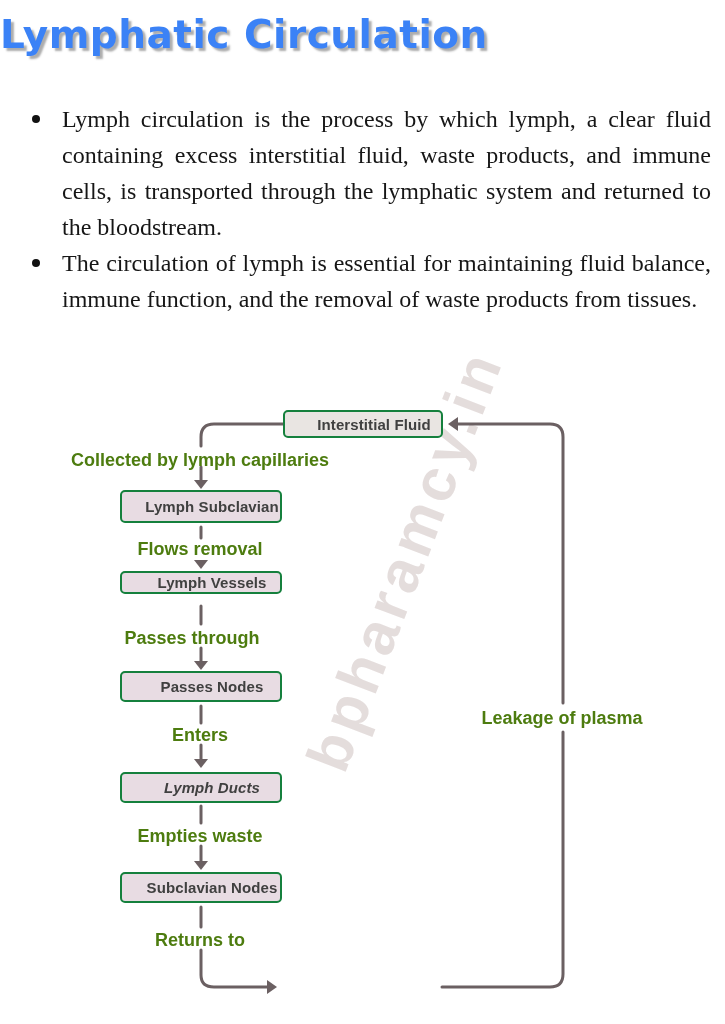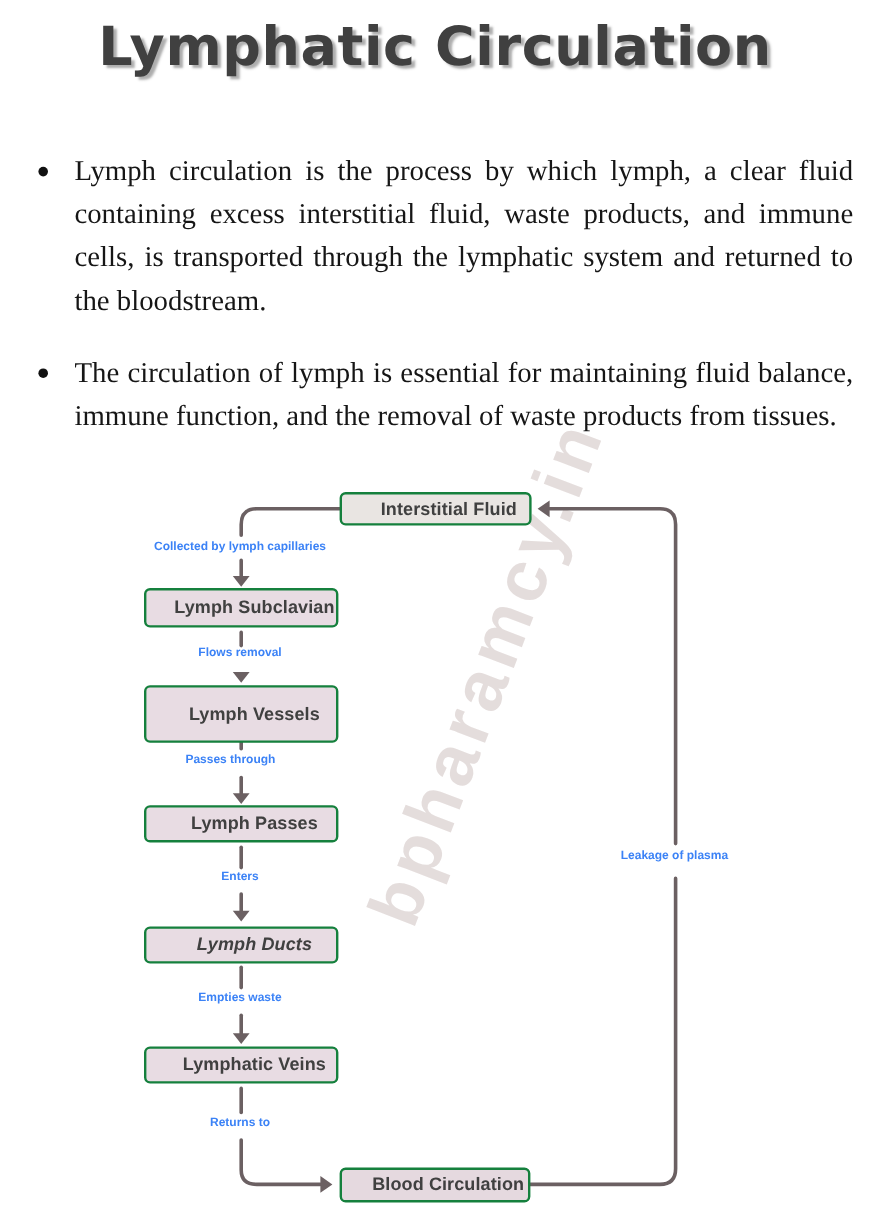--- a/index.html
+++ b/index.html
@@ -6,40 +6,38 @@
   .page{
     position:relative;
     width:725px;height:1024px;
     background:#ffffff;
     overflow:hidden;
     font-family:"Liberation Sans",sans-serif;
   }
   
   .title{
     position:absolute;top:12px;left:0;width:725px;
-    text-align:center;
     font-family:"DejaVu Sans",sans-serif;
-    font-weight:800;font-size:45px;letter-spacing:0.5px;
-    color:#404040;
+    font-weight:800;font-size:39px;letter-spacing:0.5px;
+    color:#3b82f6;
     text-shadow:3px 3px 2px rgba(40,40,40,0.38);
     z-index:3;
   }
   
   .content{
     position:absolute;top:101px;left:30px;width:681px;
     z-index:2;
   }
   .bullet{
     position:relative;
     padding-left:32px;
     font-family:"Liberation Serif","DejaVu Serif",serif;
     font-size:24px;line-height:36px;
     color:#161616;
     text-align:justify;
-    margin-top:24px;
   }
   .bullet::before{
     content:"";
     position:absolute;left:2px;top:14px;
     width:8px;height:8px;border-radius:50%;
     background:#111;
   }
   
   .watermark{
     position:absolute;left:405px;top:560px;
@@ -63,27 +61,27 @@
     letter-spacing:0.1px;
     z-index:3;
     padding-left:22px;
   }
   .node.fill-gray{background:#e9e5e2;}
   .node.fill-pink{background:#e8dce3;}
   .node.fill-mauve{background:#e5d9df;}
   .edge-label{
     position:absolute;
     transform:translateX(-50%);
-    font-weight:700;font-size:10px;color:#3b82f6;
+    font-weight:700;font-size:18px;color:#4d7c0f;
     white-space:nowrap;
     z-index:3;
   }
   #n-interstitial{left:283px;top:410px;width:160px;height:28px;}
   #n-capillaries {left:120px;top:490px;width:162px;height:33px;}
-  #n-vessels     {left:120px;top:571px;width:162px;height:48px;}
+  #n-vessels     {left:120px;top:571px;width:162px;height:23px;}
   #n-nodes       {left:120px;top:671px;width:162px;height:31px;}
   #n-ducts       {left:120px;top:772px;width:162px;height:31px;font-style:italic;}
   #n-subclavian  {left:120px;top:872px;width:162px;height:31px;}
   #n-blood       {left:283px;top:973px;width:159px;height:29px;}
   #e-collected{left:200px;top:450px;}
   #e-flows    {left:200px;top:539px;}
   #e-passes   {left:192px;top:628px;}
   #e-enters   {left:200px;top:725px;}
   #e-empties  {left:200px;top:826px;}
   #e-returns  {left:200px;top:930px;}
@@ -135,24 +133,23 @@
       <polygon points="194,354 208,354 201,363"></polygon>
       <polygon points="194,456 208,456 201,465"></polygon>
       <polygon points="267,575 267,589 277,582"></polygon>
       <polygon points="458,12 458,26 448,19"></polygon>
     </g>
   </svg>
 
   <div class="node fill-gray" id="n-interstitial">Interstitial Fluid</div>
   <div class="node fill-pink" id="n-capillaries">Lymph Subclavian</div>
   <div class="node fill-pink" id="n-vessels">Lymph Vessels</div>
-  <div class="node fill-pink" id="n-nodes">Lymph Passes</div>
+  <div class="node fill-pink" id="n-nodes">Passes Nodes</div>
   <div class="node fill-pink" id="n-ducts">Lymph Ducts</div>
-  <div class="node fill-pink" id="n-subclavian">Lymphatic Veins</div>
-  <div class="node fill-mauve" id="n-blood">Blood Circulation</div>
+  <div class="node fill-pink" id="n-subclavian">Subclavian Nodes</div>
 
   <div class="edge-label" id="e-collected">Collected by lymph capillaries</div>
   <div class="edge-label" id="e-flows">Flows removal</div>
   <div class="edge-label" id="e-passes">Passes through</div>
   <div class="edge-label" id="e-enters">Enters</div>
   <div class="edge-label" id="e-empties">Empties waste</div>
   <div class="edge-label" id="e-returns">Returns to</div>
   <div class="edge-label" id="e-leakage">Leakage of plasma</div>
 
 </div>

